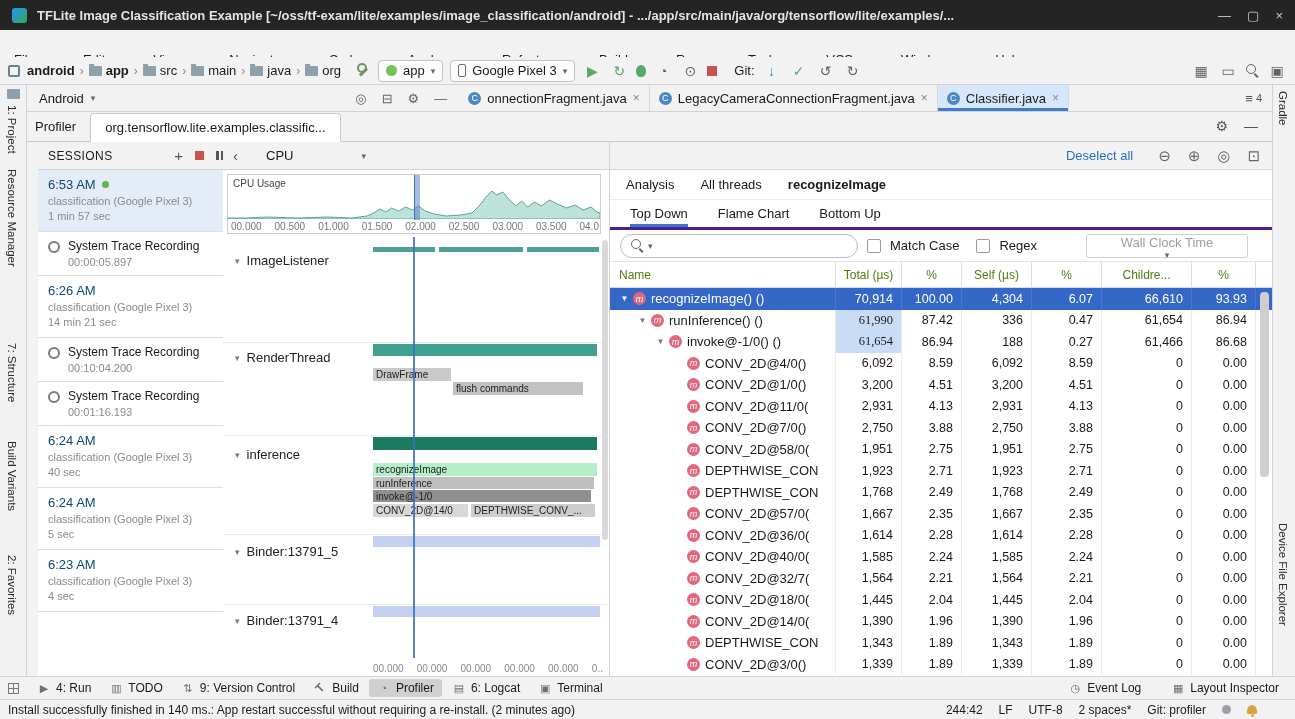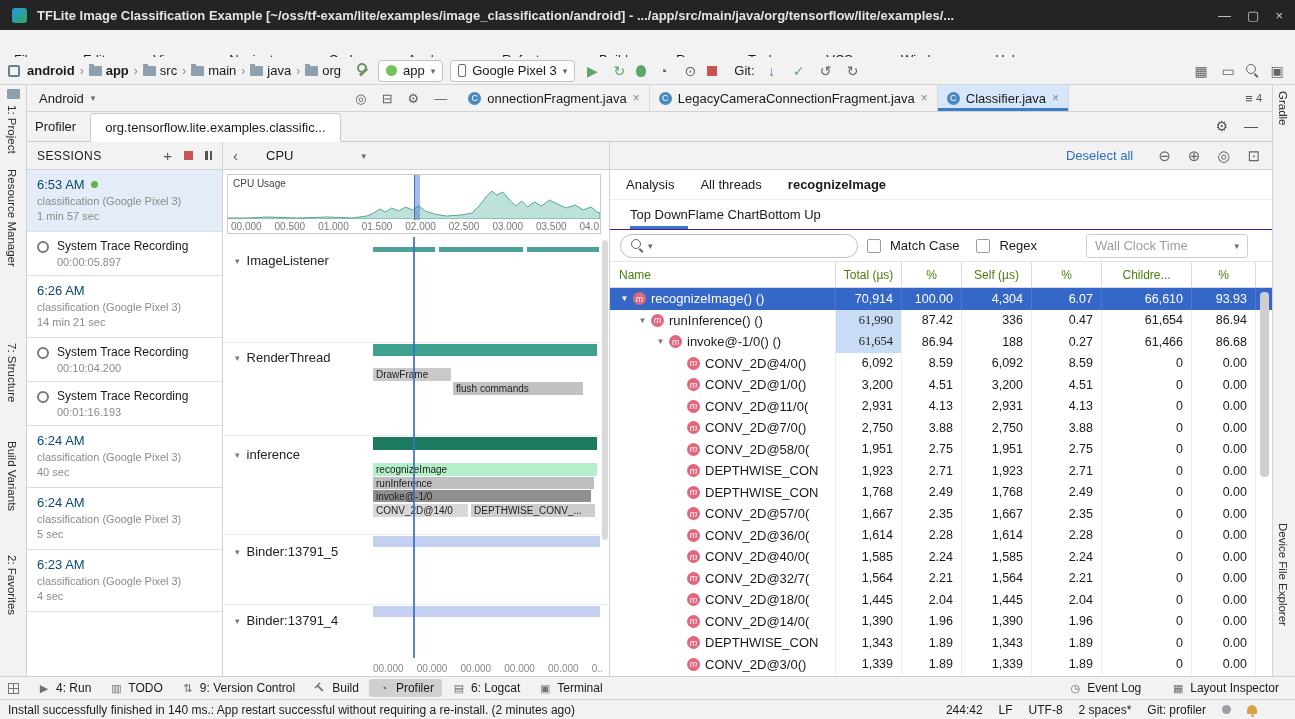--- a/index.html
+++ b/index.html
@@ -67,21 +67,21 @@
 .prof-right{margin-left:auto;display:flex;gap:16px;padding:0 14px 7px 0;color:#555;font-size:14px;align-items:center;}
 
 
 .lstripe{position:absolute;left:0;top:85px;width:27px;height:591px;background:#f2f2f2;border-right:1px solid #d2d2d2;}
 .rstripe{position:absolute;left:1272px;top:85px;width:23px;height:591px;background:#f2f2f2;border-left:1px solid #d2d2d2;}
 .vlabel{position:absolute;left:6px;writing-mode:vertical-rl;font-size:11.5px;color:#2b2b2b;white-space:nowrap;}
 .rstripe .vlabel{left:4px;}
 .proj-mini-icon{position:absolute;left:7px;top:4px;width:13px;height:10px;background:#8ea0ac;border-radius:1px;}
 
 
-.sessions{position:absolute;left:27px;top:142px;width:196px;height:534px;background:#fff;border-right:1px solid #d2d2d2;overflow:hidden;}
+.sessions{position:absolute;left:38px;top:142px;width:196px;height:534px;background:#fff;border-right:1px solid #d2d2d2;overflow:hidden;}
 .sess-head{height:28px;background:#f2f2f2;border-bottom:1px solid #d2d2d2;display:flex;align-items:center;padding:0 10px;gap:12px;}
 .sess-title{font-size:12px;letter-spacing:.4px;}
 .sess-head .plus{margin-left:auto;font-size:15px;color:#555;}
 .rec-sq{width:9px;height:9px;background:#c75450;flex:none;}
 .pause-icon{display:inline-flex;gap:2px;}
 .pause-icon i{width:2.5px;height:9px;background:#555;display:block;}
 .sess-list{overflow:hidden;height:506px;}
 .sess-item{padding:7px 10px 9px;border-bottom:1px solid #dedede;background:#fff;}
 .sess-item.selected{background:#e4ecf8;}
 .sess-time{font-size:13px;color:#0c4a6e;display:flex;align-items:center;gap:6px;}
@@ -111,29 +111,29 @@
 .tl-axis{position:absolute;left:150px;right:6px;bottom:2px;display:flex;justify-content:space-between;font-size:10px;color:#888;}
 .tl-scroll{position:absolute;right:1px;top:98px;width:6px;height:300px;background:#d9d9d9;border-radius:3px;}
 
 
 .analysis{position:absolute;left:610px;top:142px;width:662px;height:534px;background:#fff;overflow:hidden;}
 .an-head{height:28px;background:#f2f2f2;border-bottom:1px solid #d2d2d2;display:flex;align-items:center;justify-content:flex-end;gap:17px;padding:0 12px;}
 .deselect{color:#2a6fc1;font-size:13px;margin-right:8px;}
 .circle-icon{color:#666;font-size:15px;}
 .an-tabs{display:flex;gap:26px;padding:0 16px;height:30px;align-items:center;font-size:13px;border-bottom:1px solid #ececec;}
 .an-tab.active{font-weight:bold;}
-.an-subtabs{display:flex;padding:0 20px;height:30px;align-items:center;font-size:13px;border-bottom:1px solid #4c1d95;}
+.an-subtabs{display:flex;gap:30px;padding:0 20px;height:30px;align-items:center;font-size:13px;border-bottom:3px solid #4c1d95;}
 .subtab{height:100%;display:flex;align-items:center;}
 .subtab.active{box-shadow:inset 0 -3px 0 #3a76c9;}
 .an-filter{display:flex;align-items:center;height:32px;padding:0 10px;gap:9px;border-bottom:1px solid #e3e3e3;}
 .search-box{width:238px;height:24px;border:1px solid #bdbdbd;border-radius:13px;display:flex;align-items:center;padding:0 9px;gap:3px;background:#fff;}
 .search-input{border:none;outline:none;flex:1;font-size:13px;font-family:"Liberation Sans",sans-serif;min-width:0;background:transparent;}
 .cb{width:14px;height:14px;border:1px solid #9a9a9a;border-radius:2px;background:#fff;flex:none;}
 .cb-label{font-size:13px;margin-right:8px;}
-.clock-dd{margin-left:auto;margin-right:14px;width:162px;height:24px;border:1px solid #cfcfcf;border-radius:3px;display:flex;align-items:center;justify-content:space-between;padding:0 8px;color:#9c9c9c;font-size:13px;background:#fff;}
+.clock-dd{margin-left:auto;margin-right:14px;width:162px;height:24px;border:1px solid #cfcfcf;border-radius:3px;display:flex;align-items:center;justify-content:space-between;padding:0 8px;color:#9c9c9c;font-size:13px;background:#fff;flex-direction:column;}
 .tbl-head{display:grid;grid-template-columns:226px 66px 60px 70px 70px 90px 64px;height:26px;border-bottom:1px solid #d9d9d9;font-size:12px;color:#4d7c0f;}
 .tbl-head .th{display:flex;align-items:center;border-right:1px solid #dcdcdc;padding:0 9px;overflow:hidden;white-space:nowrap;}
 .tbl-head .th.num{justify-content:center;}
 .tbl-body{position:absolute;left:0;right:0;top:146px;bottom:0;overflow:hidden;}
 .trow{display:grid;grid-template-columns:226px 66px 60px 70px 70px 90px 64px;height:21.5px;}
 .trow .cell{display:flex;align-items:center;justify-content:flex-end;border-right:1px solid #ececec;padding:0 8px;font-size:12.5px;overflow:hidden;}
 .trow .name-cell{display:flex;align-items:center;border-right:1px solid #ececec;overflow:hidden;white-space:nowrap;}
 .trow.sel{background:#3567c9;color:#fff;}
 .trow.sel .cell,.trow.sel .name-cell{border-right-color:#4a77d4;}
 .cell-hl{background:#c9dcf6;font-family:Liberation Serif, serif;}

